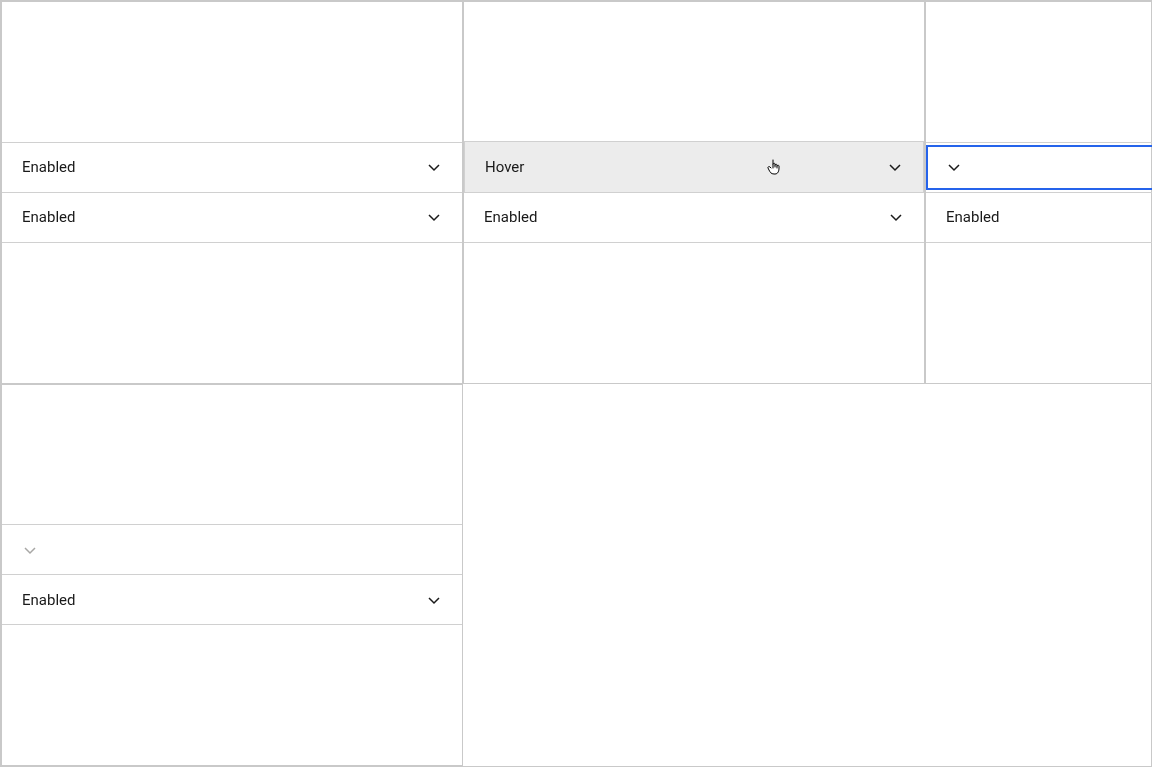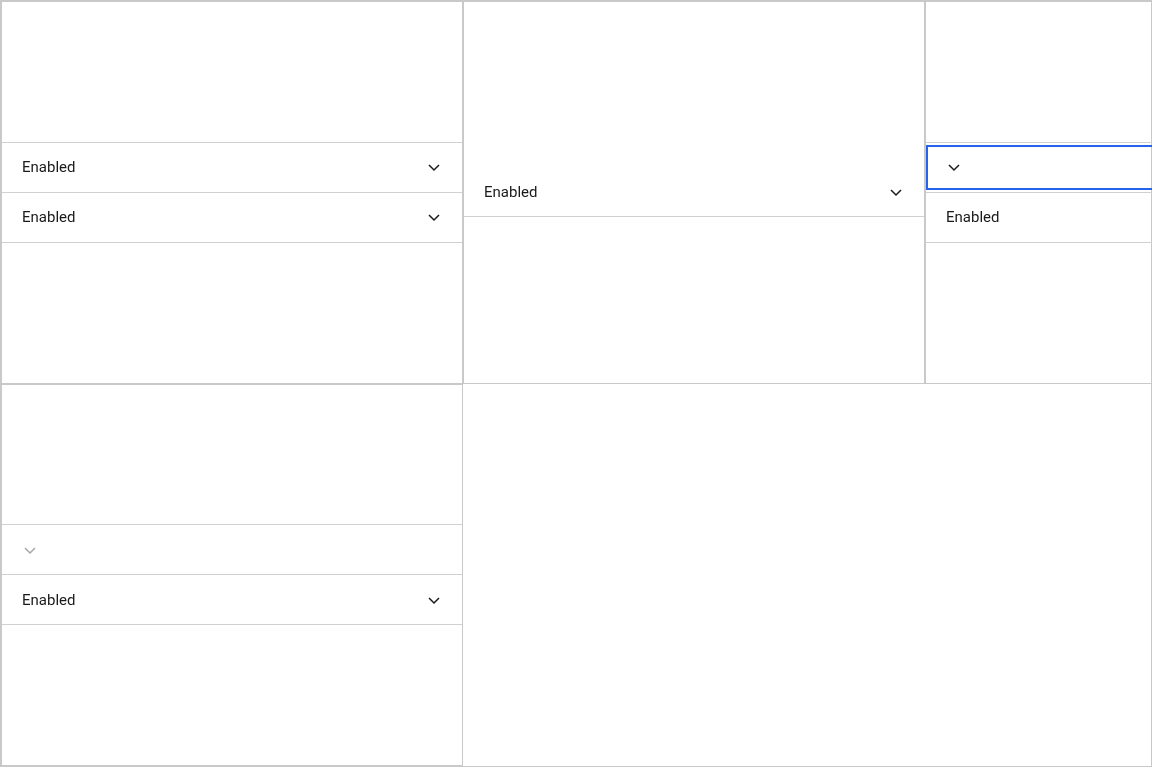--- a/index.html
+++ b/index.html
@@ -103,20 +103,33 @@
           <svg viewBox="0 0 16 16" width="16" height="16">
               <path d="M3 6l5 5 5-5" fill="none" stroke="#1a1a1a" stroke-width="1.5"></path>
             </svg>
         </span>
       </div>
     </div>
   </div>
 
   <div class="cell">
     <div class="stack">
+      <div class="row hover">
+        <span class="label">Hover</span>
+        <span class="cursor" style="left:302px; top:16px;">
+          <svg viewBox="0 0 18 20" width="18" height="20">
+            <path d="M6 2 v8 M6 6 c0-1 2-1 2 0 v3 M8 7 c0-1 2-1 2 0 v3 M10 8 c0-1 2-1 2 0 v2 c0 3 -1 6 -4 6 h-1 c-3 0 -4 -2 -5 -4 l-1 -2 c-0.5 -1 1 -2 2 -1 l1 1" fill="#ffffff" stroke="#000000" stroke-width="1" stroke-linejoin="round" stroke-linecap="round"></path>
+          </svg>
+        </span>
+        <span class="chevron">
+          <svg viewBox="0 0 16 16" width="16" height="16">
+              <path d="M3 6l5 5 5-5" fill="none" stroke="#1a1a1a" stroke-width="1.5"></path>
+            </svg>
+        </span>
+      </div>
       <div class="row">
         <span class="label">Enabled</span>
         <span class="chevron">
           <svg viewBox="0 0 16 16" width="16" height="16">
               <path d="M3 6l5 5 5-5" fill="none" stroke="#1a1a1a" stroke-width="1.5"></path>
             </svg>
         </span>
       </div>
     </div>
   </div>

